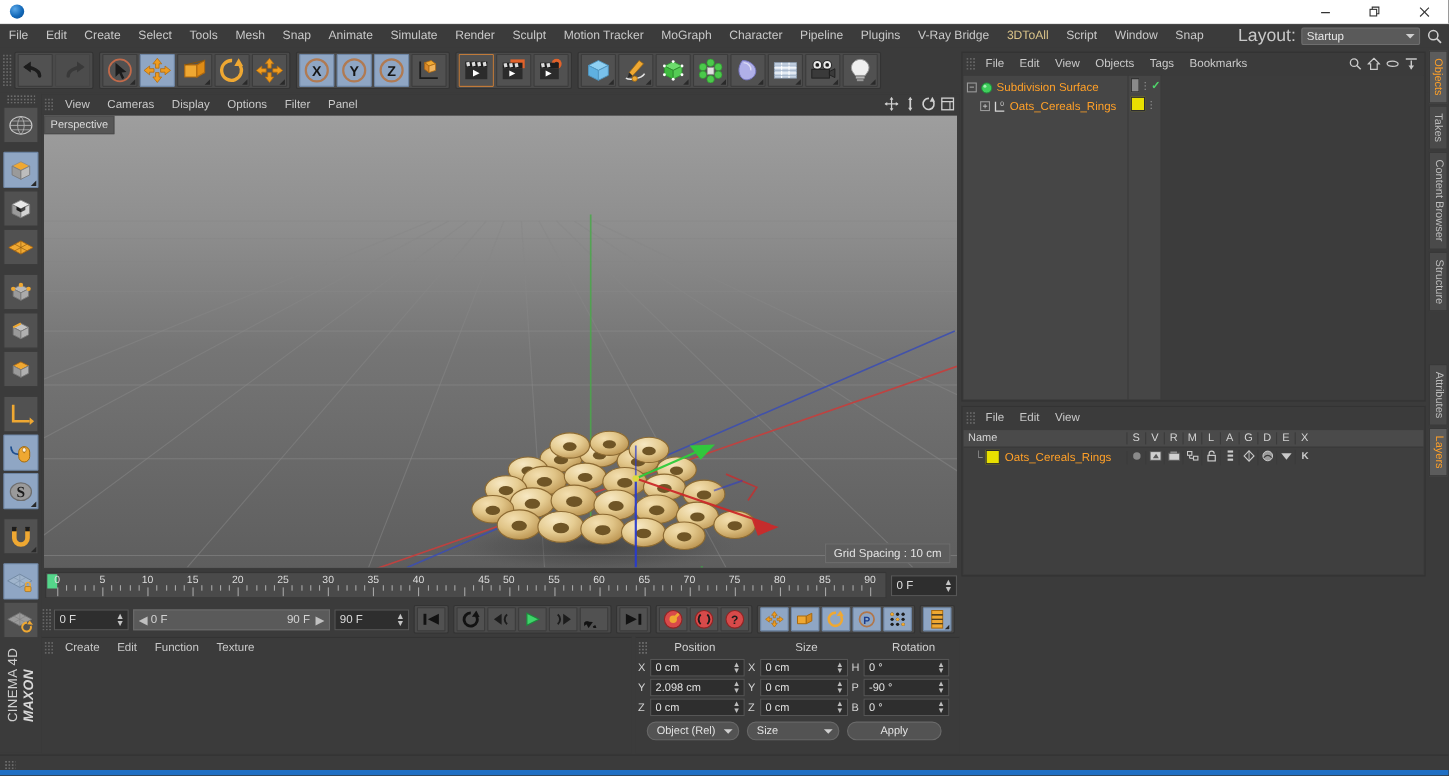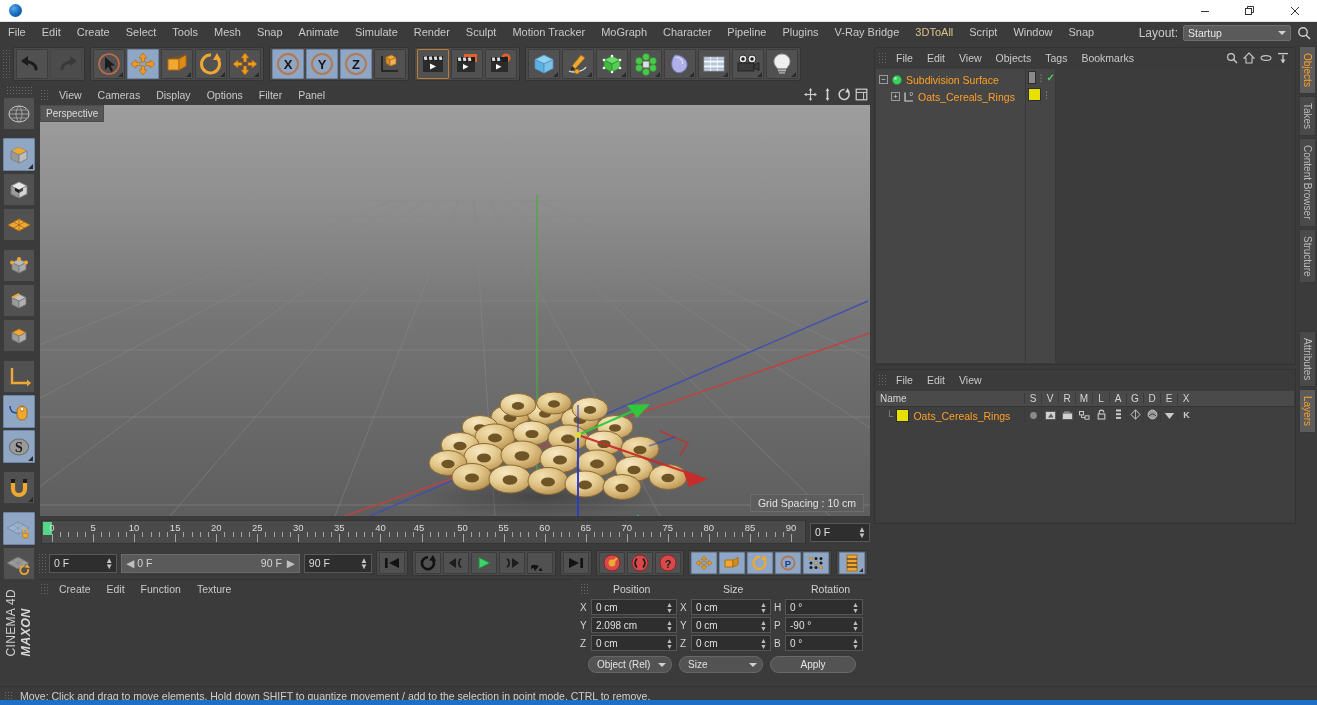--- a/index.html
+++ b/index.html
@@ -36,21 +36,21 @@
   
   .menubar {
     position: absolute; left: 0; top: 22px; width: 1317px; height: 21px;
     background: #3b3b3b; display: flex; align-items: center;
   }
   .menu-item {
     padding: 0 8px; height: 21px; line-height: 21px; color: #c9c9c9;
     font-size: 11px; white-space: nowrap;
   }
   .menu-right { margin-left: auto; display: flex; align-items: center; padding-right: 4px; }
-  .layout-label { color: #c9c9c9; font-size: 12px; margin-right: 5px; }
+  .layout-label { color: #c9c9c9; font-size: 16px; margin-right: 5px; }
   .layout-combo {
     width: 108px; height: 16px; background: #5a5a5a; border: 1px solid #6e6e6e;
     border-radius: 2px; display: flex; align-items: center; padding: 0 4px;
     font-size: 10.5px; color: #e6e6e6; position: relative;
   }
   .layout-combo .caret {
     position: absolute; right: 4px; width: 0; height: 0;
     border-left: 4px solid transparent; border-right: 4px solid transparent;
     border-top: 4px solid #cfcfcf;
   }
@@ -1011,21 +1011,21 @@
         <div class="rl-tick" style="left: 313.811px;"></div>
         <div class="rl-tick" style="left: 322.022px;"></div>
         <div class="rl-tick" style="left: 330.233px;"></div>
         <div class="rl-tick maj" style="left: 338.444px;"></div>
         <div class="rl-num" style="left: 338.444px;">40</div>
         <div class="rl-tick" style="left: 346.656px;"></div>
         <div class="rl-tick" style="left: 354.867px;"></div>
         <div class="rl-tick" style="left: 363.078px;"></div>
         <div class="rl-tick" style="left: 371.289px;"></div>
         <div class="rl-tick maj" style="left: 379.5px;"></div>
-        <div class="rl-num" style="left: 377px;">45</div>
+        <div class="rl-num" style="left: 398px;">45</div>
         <div class="rl-tick" style="left: 387.711px;"></div>
         <div class="rl-tick" style="left: 395.922px;"></div>
         <div class="rl-tick" style="left: 404.133px;"></div>
         <div class="rl-tick" style="left: 412.344px;"></div>
         <div class="rl-tick maj" style="left: 420.556px;"></div>
         <div class="rl-num" style="left: 420.556px;">50</div>
         <div class="rl-tick" style="left: 428.767px;"></div>
         <div class="rl-tick" style="left: 436.978px;"></div>
         <div class="rl-tick" style="left: 445.189px;"></div>
         <div class="rl-tick" style="left: 453.4px;"></div>
@@ -1486,17 +1486,16 @@
     <div class="rtab act">Objects</div>
     <div class="rtab">Takes</div>
     <div class="rtab">Content Browser</div>
     <div class="rtab">Structure</div>
     <div class="rtab gap">Attributes</div>
     <div class="rtab act">Layers</div>
   </div>
 
   <div class="statusbar">
     <div class="sb-grip"></div>
-    <div class="sb-text">Move: Click and drag to move elements. Hold down SHIFT to quantize movement / add to the selection in point mode, CTRL to remove.</div>
   </div>
   <div class="bottomstrip"></div>
 
 </div>
 
 </body></html>

